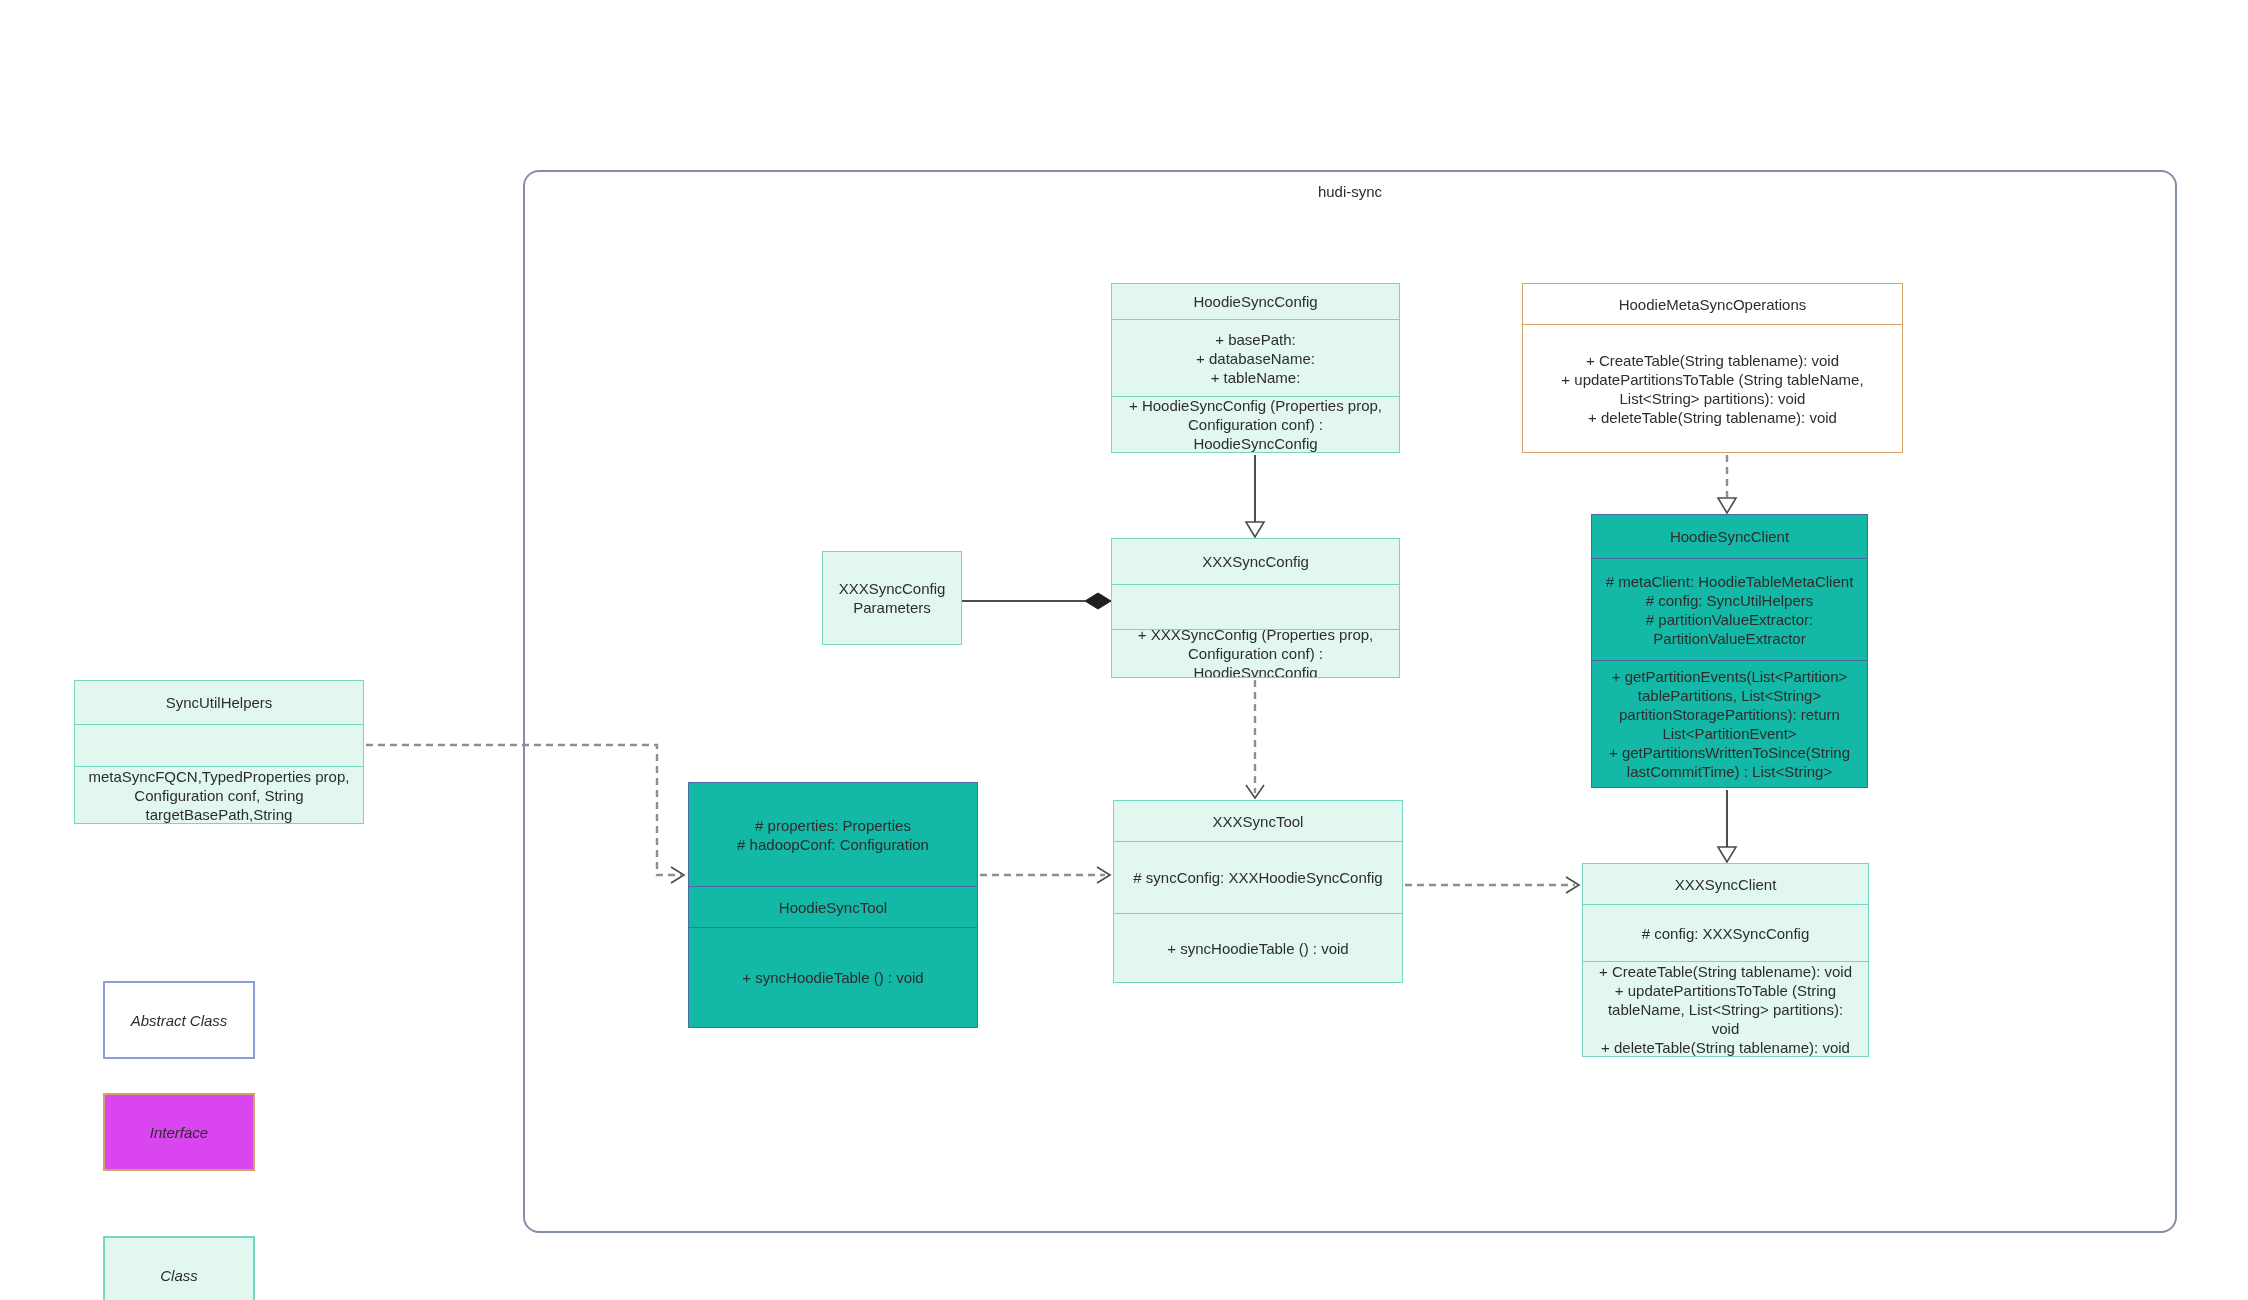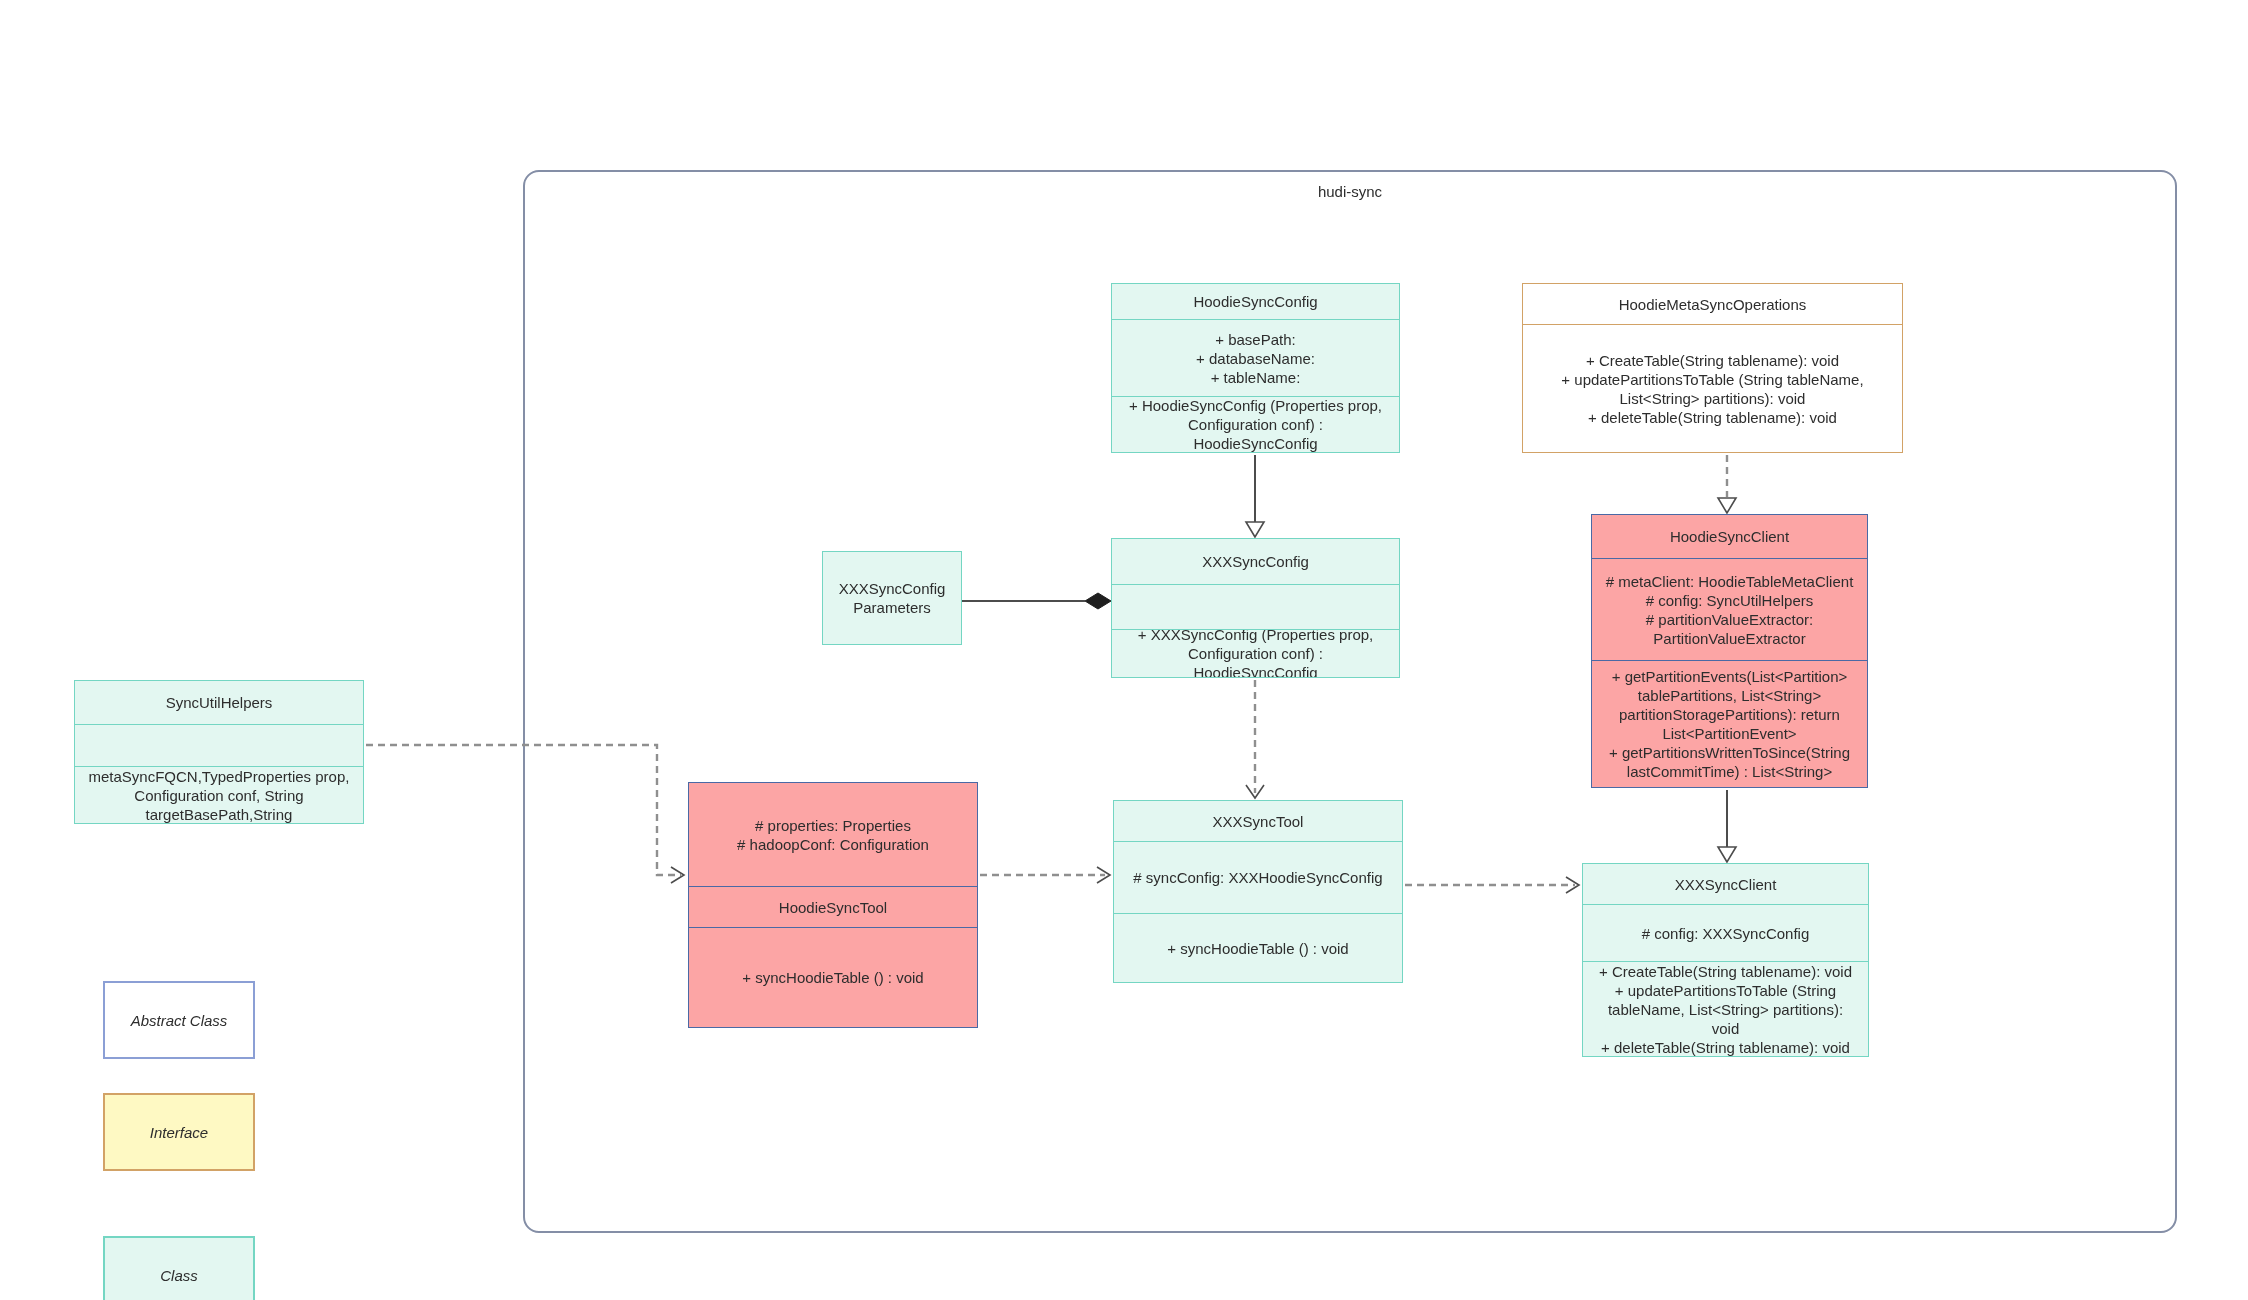--- a/index.html
+++ b/index.html
@@ -15,36 +15,36 @@
   }
   .frame-title{
     position:absolute;left:0;top:10px;width:100%;text-align:center;line-height:19px;
   }
   .uml-box{
     position:absolute;box-sizing:border-box;display:flex;flex-direction:column;
     line-height:19px;
   }
   .t-class{background:var(--class-fill,#e3f7f1);border:1.5px solid var(--class-border,#74d6c3);}
   .t-class .sec + .sec{border-top:1.5px solid var(--class-border,#74d6c3);}
-  .t-abstract{background:#fca5a5;border:1.5px solid var(--abstract-border,#4a69a5);}
+  .t-abstract{background:#14b8a6;border:1.5px solid var(--abstract-border,#4a69a5);}
   .t-abstract .sec + .sec{border-top:1.5px solid var(--abstract-border,#4a69a5);}
   .t-interface{background:#ffffff;border:1.5px solid var(--interface-border,#cfa266);}
   .t-interface .sec + .sec{border-top:1.5px solid var(--interface-border,#cfa266);}
   .sec{
     box-sizing:border-box;display:flex;flex-direction:column;justify-content:center;
     align-items:center;text-align:center;padding:2px 12px;overflow:hidden;flex:0 0 auto;
   }
   .sec.grow{flex:1 1 auto;}
   .break-any{overflow-wrap:anywhere;word-break:break-word;}
   .legend-box{
     position:absolute;box-sizing:border-box;display:flex;align-items:center;
     justify-content:center;text-align:center;width:152px;height:78px;font-style:italic;
   }
   .legend-abstract{background:#fff;border:2px solid var(--abstract-legend-border,#8b9fd5);}
-  .legend-interface{background:#fef9c3;border:2px solid var(--interface-border,#d8a86b);align-items:center;}
+  .legend-interface{background:#d946ef;border:2px solid var(--interface-border,#d8a86b);align-items:center;}
   .legend-class{background:var(--class-fill,#e0f6ef);border:2px solid var(--class-border,#7adec9);margin-top:16px;}
   svg.connectors{position:absolute;left:0;top:0;pointer-events:none;}
   .solid{stroke:var(--line-color,#4c4c4c);stroke-width:2;fill:none;}
   .dashed{stroke:var(--dash-color,#8f8f8f);stroke-width:2.4;stroke-dasharray:7 5;fill:none;}
   .head-hollow{fill:#ffffff;stroke:var(--line-color,#4c4c4c);stroke-width:1.6;}
   .head-open{fill:none;stroke:var(--line-color,#4c4c4c);stroke-width:1.6;}
   .head-filled{fill:#1f1f1f;stroke:#1f1f1f;}
 </style>
 </head>
 <body>

